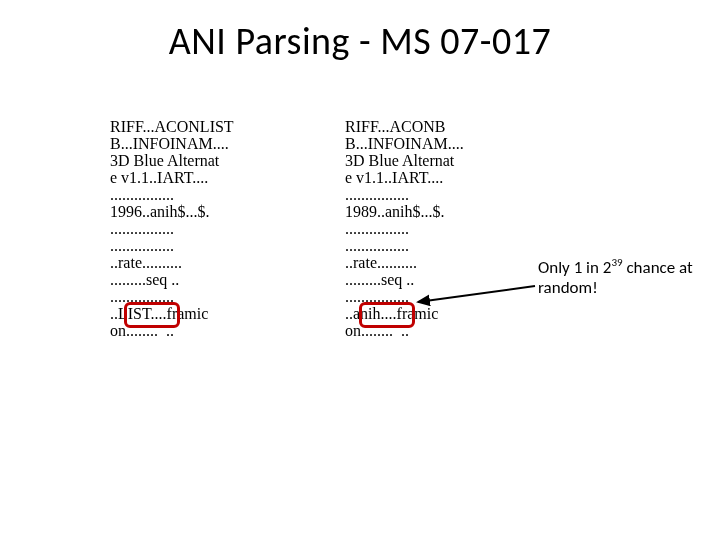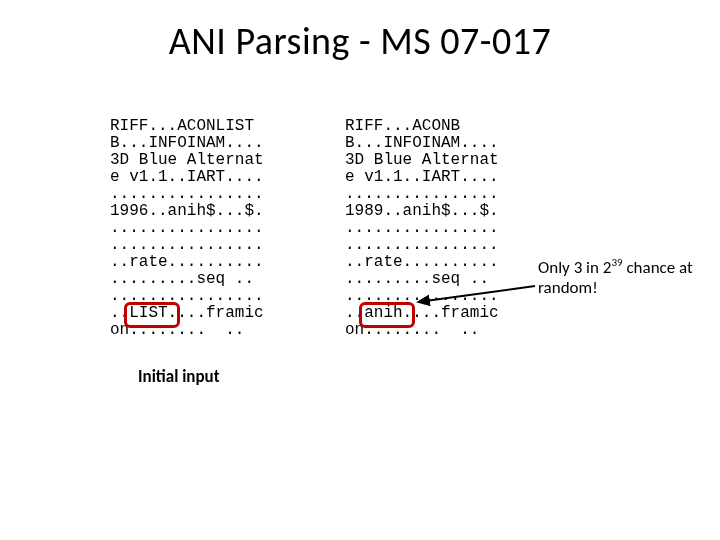--- a/index.html
+++ b/index.html
@@ -22,21 +22,21 @@
     top: 18px;
     left: 0;
     right: 0;
     text-align: center;
     font-size: 38px;
     font-weight: 400;
     letter-spacing: 0.5px;
   }
   .hex {
     position: absolute;
-    font-family: Liberation Mono, monospace;
+    font-family: Liberation Serif, serif;
     font-size: 16px;
     line-height: 17px;
     white-space: pre;
   }
   .hex-left  { top: 118px; left: 110px; }
   .hex-right { top: 118px; left: 345px; }
   .caption {
     position: absolute;
     font-size: 17px;
     font-weight: 700;
@@ -89,24 +89,23 @@
 ................
 1989..anih$...$.
 ................
 ................
 ..rate..........
 .........seq ..
 ................
 ..anih....framic
 on........  ..</div>
 
-  <div class="caption cap-left">Initial input</div>
 
   <div class="note">
-    <span>Only 3 in 2</span><sup>39</sup><span> chance at random!</span>
+    <span>Only 1 in 2</span><sup>39</sup><span> chance at random!</span>
   </div>
 
   <div class="box" style="top:302px; left:124px; width:50px; height:20px;"></div>
   <div class="box" style="top:302px; left:359px; width:50px; height:20px;"></div>
 
   <svg class="arrow" style="top:280px; left:410px; width:130px; height:30px;" viewBox="0 0 130 30">
     <defs>
       <marker id="ah" markerWidth="8" markerHeight="8" refX="6" refY="3" orient="auto">
         <path d="M0,0 L7,3 L0,6 Z" fill="#000"></path>
       </marker>

